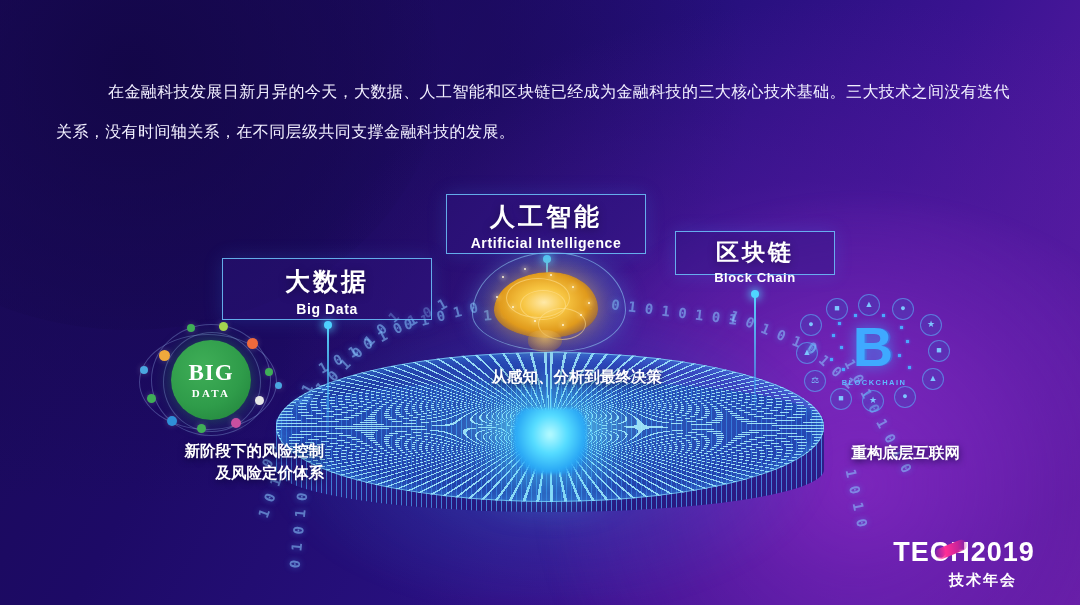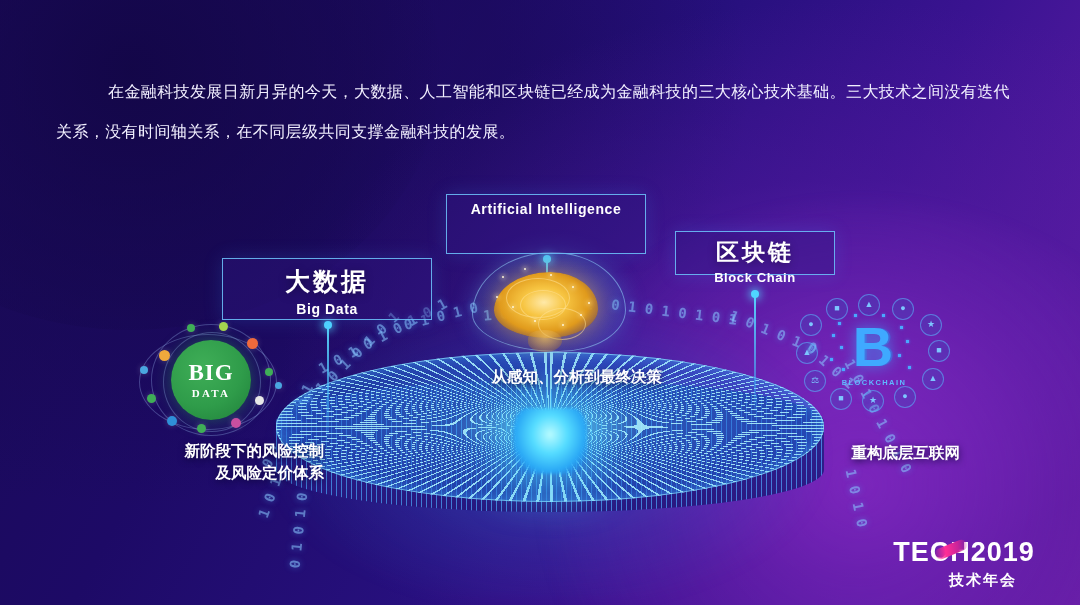--- a/index.html
+++ b/index.html
@@ -551,20 +551,21 @@
     <div class="bc-node" style="left:62px;  top:-18px;">▲</div>
     <div class="bc-node" style="left:30px;  top:-14px;">■</div>
   </div>
 
   <div class="label-box" id="box-bigdata">
     <div class="label-cn">大数据</div>
     <div class="label-en">Big Data</div>
   </div>
 
   <div class="label-box" id="box-ai">
+    <div class="label-cn">人工智能</div>
     <div class="label-en">Artificial Intelligence</div>
   </div>
 
   <div class="label-box" id="box-chain">
     <div class="label-cn">区块链</div>
     <div class="label-en">Block Chain</div>
   </div>
 
   <div class="caption" id="cap-bigdata">
     <div>新阶段下的风险控制</div>

